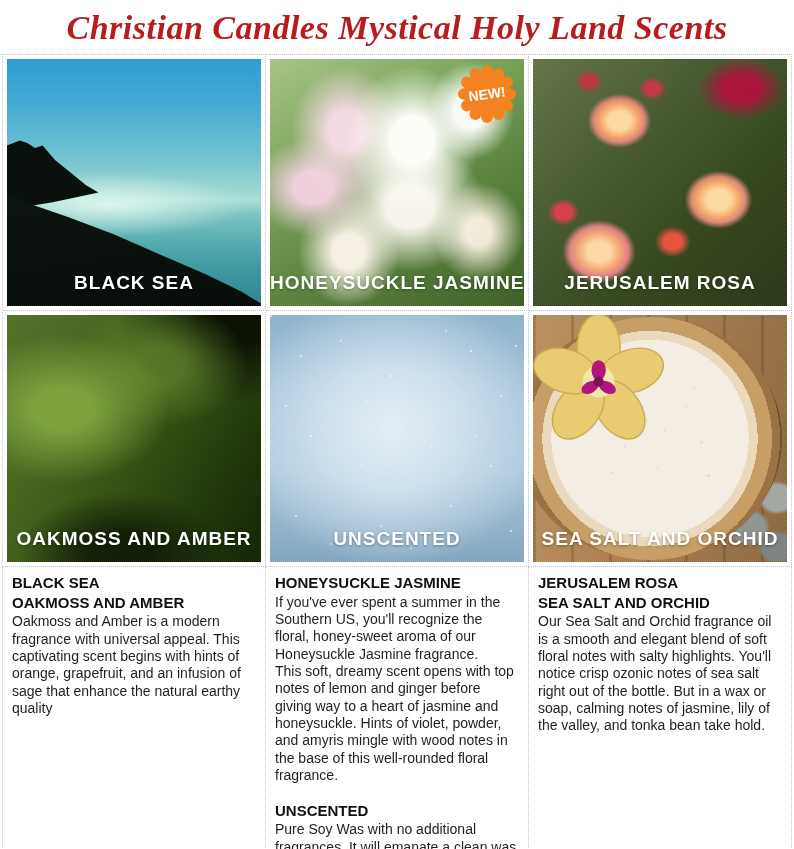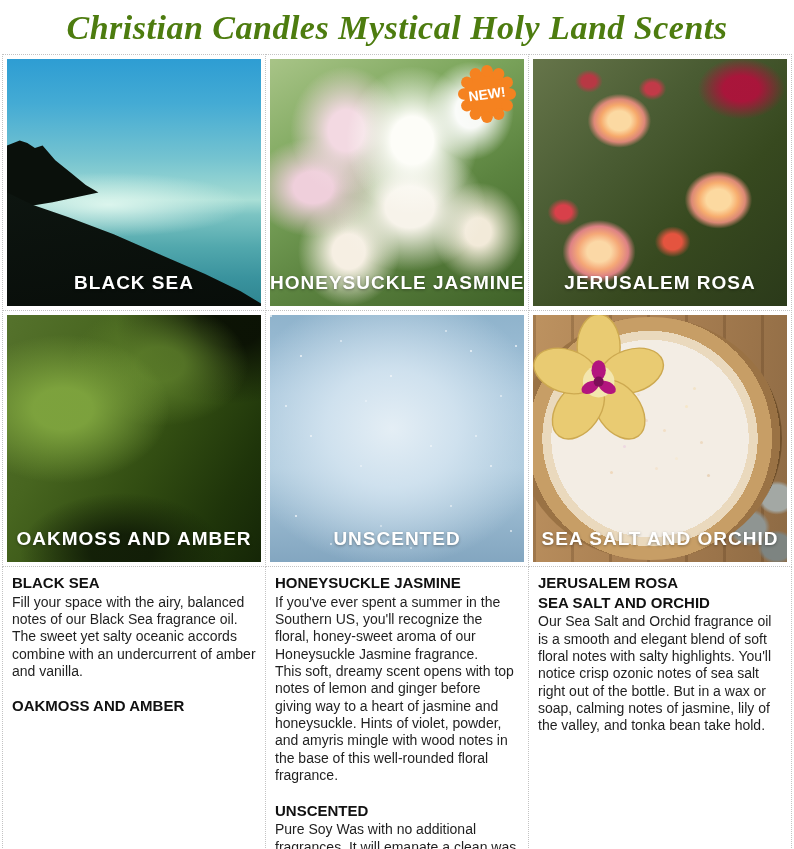--- a/index.html
+++ b/index.html
@@ -9,21 +9,21 @@
     font-family: "Liberation Sans", sans-serif;
     color: #222;
     background: #fff;
   }
   .page-title {
     font-family: "Liberation Serif", serif;
     font-style: italic;
     font-weight: bold;
     font-size: 34px;
     letter-spacing: 0.5px;
-    color: #4d7c0f;
+    color: #b91c1c;
     text-align: center;
     margin: 0;
     padding: 9px 0 7px 0;
   }
   .grid {
     display: grid;
     grid-template-columns: repeat(3, 1fr);
     margin: 0 2px;
     padding-top: 1px;
     padding-left: 1px;
@@ -251,22 +251,22 @@
             <ellipse cx="56" cy="54" rx="6.5" ry="4" transform="rotate(28 56 54)"></ellipse>
           </g>
           <circle cx="50" cy="50" r="3.5" fill="#7e0e58"></circle>
         </svg>
         <div class="caption">SEA SALT AND ORCHID</div>
       </div>
     </div>
 
     <div class="cell desc-cell">
       <h3>BLACK SEA</h3>
-      <p>Fill your space with the airy, balanced notes of our Black Sea fragrance oil. The sweet yet salty oceanic accords combine with an undercurrent of amber and vanilla.</p>
       <h3>OAKMOSS AND AMBER</h3>
+      <p>Oakmoss and Amber is a modern fragrance with universal appeal. This captivating scent begins with hints of orange, grapefruit, and an infusion of sage that enhance the natural earthy quality</p>
     </div>
 
     <div class="cell desc-cell">
       <h3>HONEYSUCKLE JASMINE</h3>
       <p>If you've ever spent a summer in the Southern US, you'll recognize the floral, honey-sweet aroma of our Honeysuckle Jasmine fragrance.
 This soft, dreamy scent opens with top notes of lemon and ginger before giving way to a heart of jasmine and honeysuckle. Hints of violet, powder, and amyris mingle with wood notes in the base of this well-rounded floral fragrance.</p>
       <h3>UNSCENTED</h3>
       <p>Pure Soy Was with no additional fragrances. It will emanate a clean was subtle smell.</p>
     </div>
 

